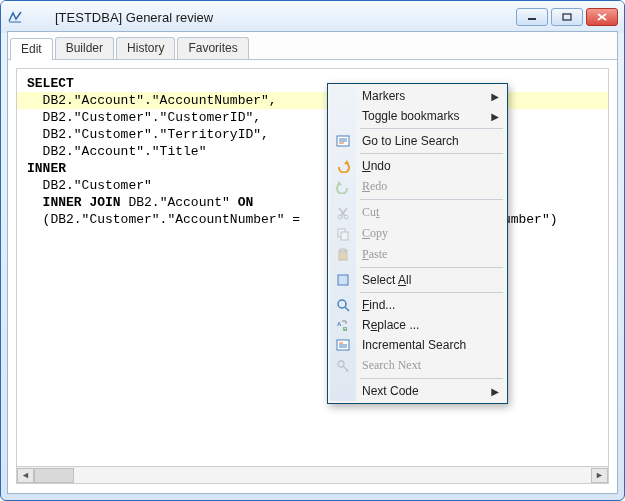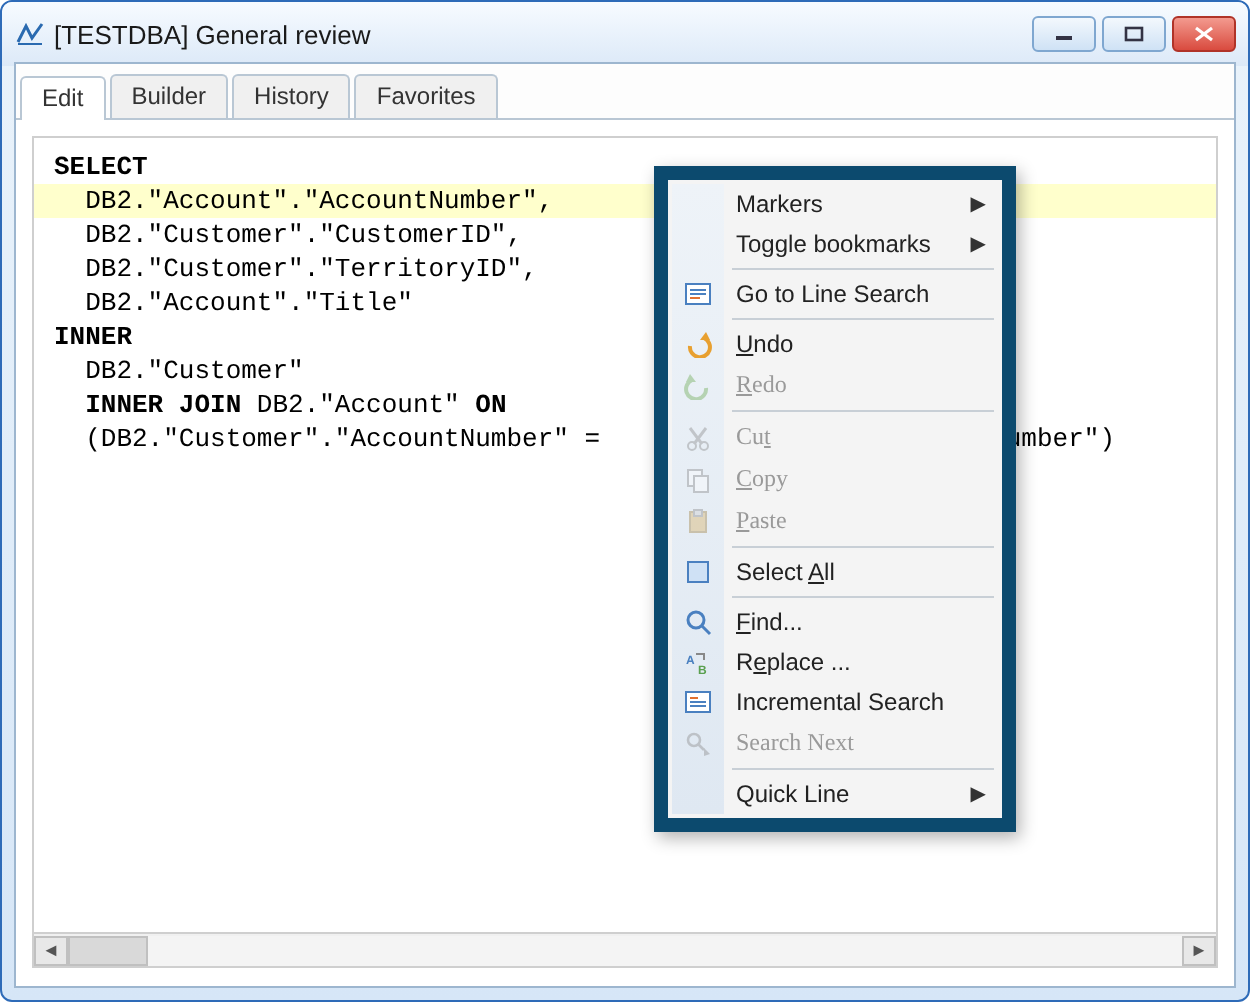--- a/index.html
+++ b/index.html
@@ -22,20 +22,21 @@
   background: linear-gradient(#eaf3fb, #d6e6f7);
   position: relative;
   overflow: hidden;
 }
 .titlebar {
   height: 28px;
   display: flex;
   align-items: center;
   padding: 16px 6px;
   background: linear-gradient(#f7fbff, #dce9f8);
+  gap: 28px;
 }
 .title-icon {
   width: 16px; height: 16px;
   margin-right: 4px;
   display:flex;align-items:center;justify-content:center;
 }
 .title-text {
   flex: 1;
   color: #1a1a1a;
   font-size: 13px;
@@ -123,21 +124,21 @@
   display:flex;align-items:center;justify-content:center;font-size:9px;color:#555;
 }
 .hscroll .track{flex:1;height:15px;background:#f4f4f4;position:relative;}
 .hscroll .thumb{position:absolute;left:0;top:0;width:40px;height:15px;background:#d9d9d9;border:1px solid #c0c0c0;}
 .context-menu {
   position: absolute;
   top: 83px;
   left: 327px;
   width: 181px;
   background: #f4f4f4;
-  border: 7px solid #0c4a6e;
+  border: 1px solid #0c4a6e;
   box-shadow: 2px 3px 8px rgba(0,0,0,0.3);
   padding: 2px;
   z-index:50;
 }
 .menu-iconcol {
   position:absolute;left:2px;top:2px;bottom:2px;width:26px;
   background:linear-gradient(#eef3f8,#dfe8f2);
 }
 .menu-item {
   position:relative;
@@ -352,16 +353,16 @@
         <svg width="14" height="14" opacity="0.4">
           <circle cx="5" cy="5" r="3" fill="none" stroke="#888" stroke-width="1.3"></circle>
           <line x1="7" y1="7" x2="10" y2="10" stroke="#888" stroke-width="1.3"></line>
           <polygon points="10,9 13,12 10,13" fill="#888"></polygon>
         </svg>
       </span>
     <span>Search Next</span>
   </div>
   <div class="menu-sep"></div>
   <div class="menu-item">
-    <span>Quick Line</span>
+    <span>Next Code</span>
     <span class="menu-arrow">▶</span>
   </div>
 </div>
 
 </body></html>

